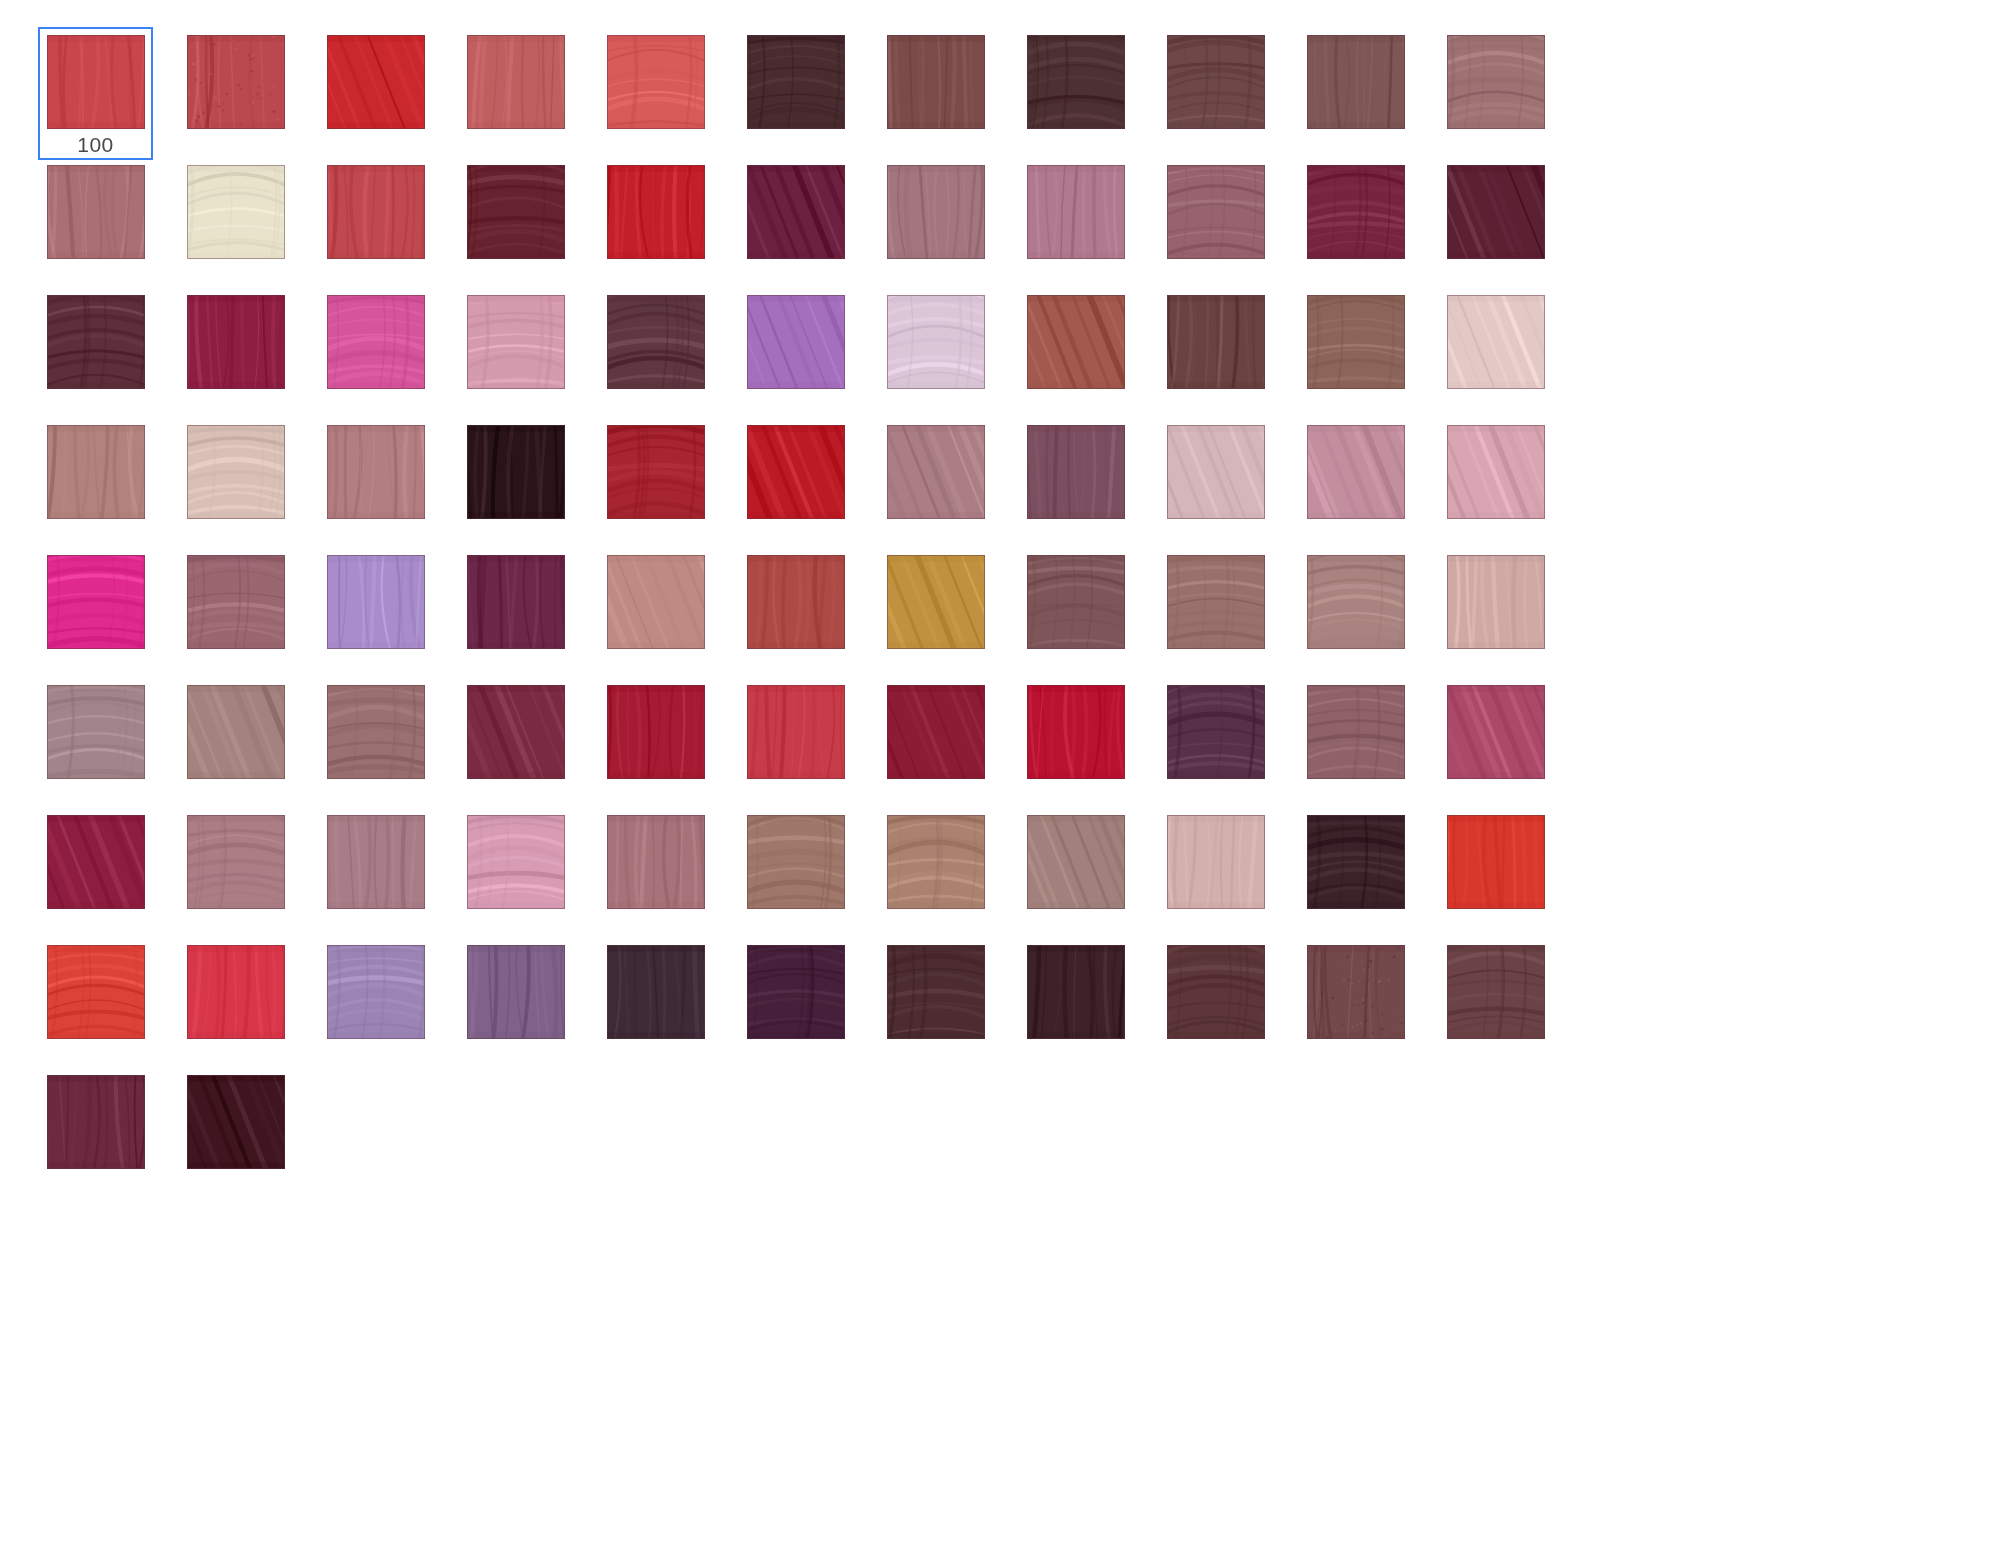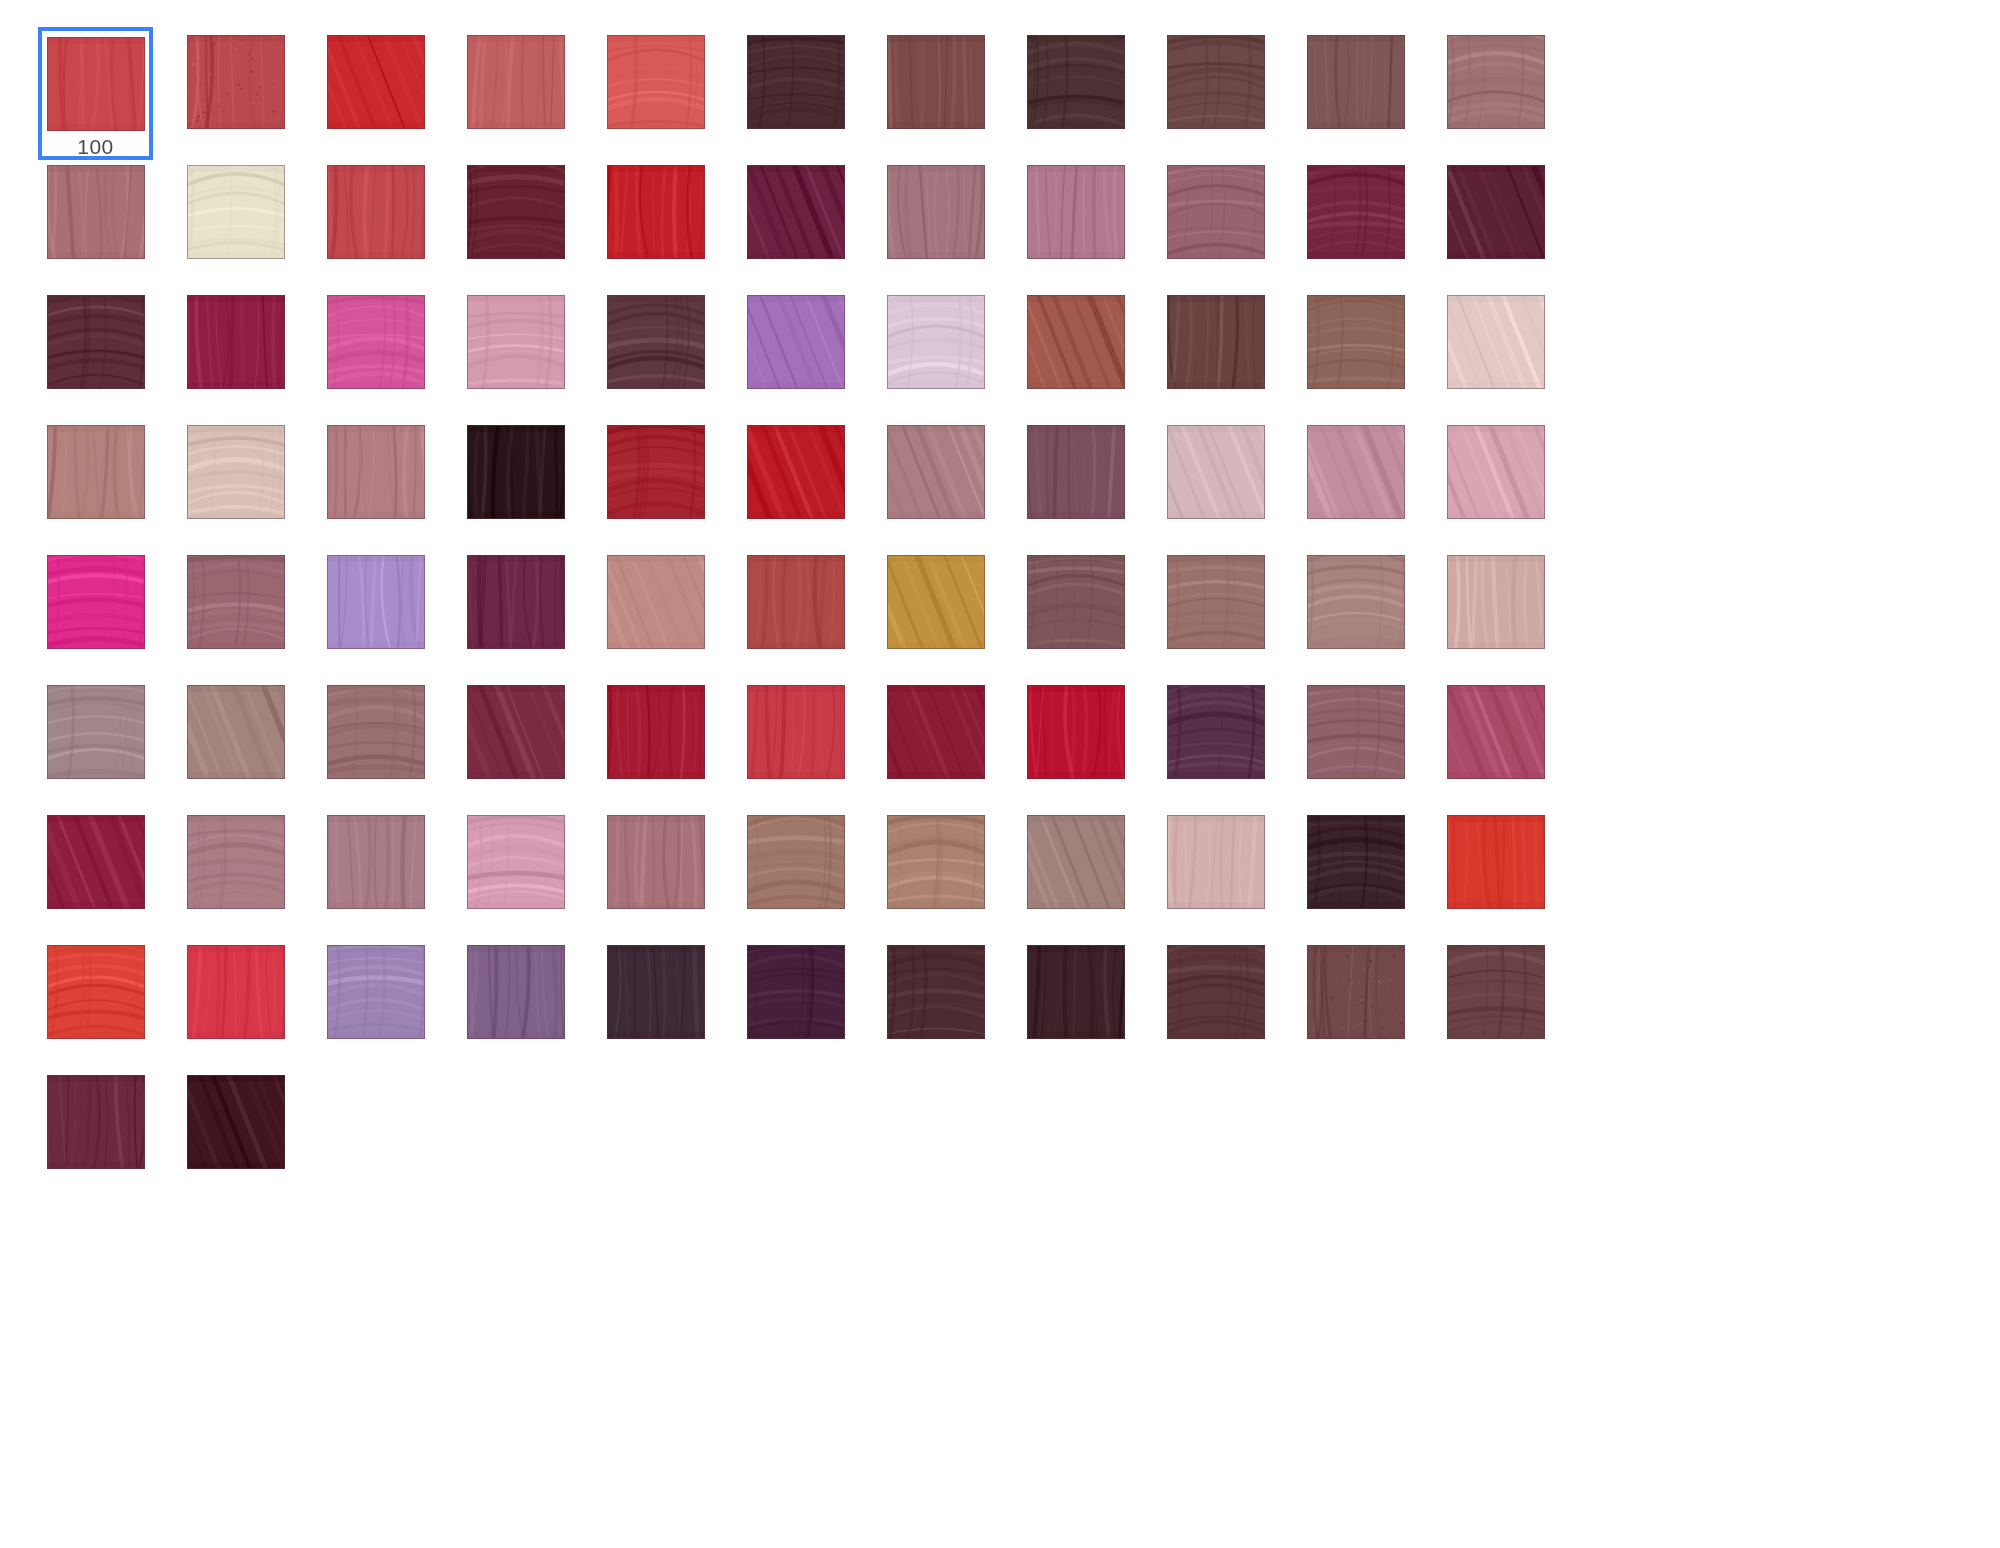--- a/index.html
+++ b/index.html
@@ -42,21 +42,21 @@
     width: 115px;
     height: 133px;
     display: flex;
     flex-direction: column;
     align-items: center;
     padding: 6px 6px 4px 6px;
     border: 2px solid transparent;
     background: transparent;
   }
   .cell.selected .cell-inner {
-    border: 4px solid #3b82f6;
+    border: 2px solid #3b82f6;
     background: #ffffff;
   }
   .swatch {
     position: relative;
     width: 98px;
     height: 94px;
     border: 1px solid rgba(90,50,60,0.45);
     overflow: hidden;
     flex: 0 0 auto;
     background-color: #cccccc;

